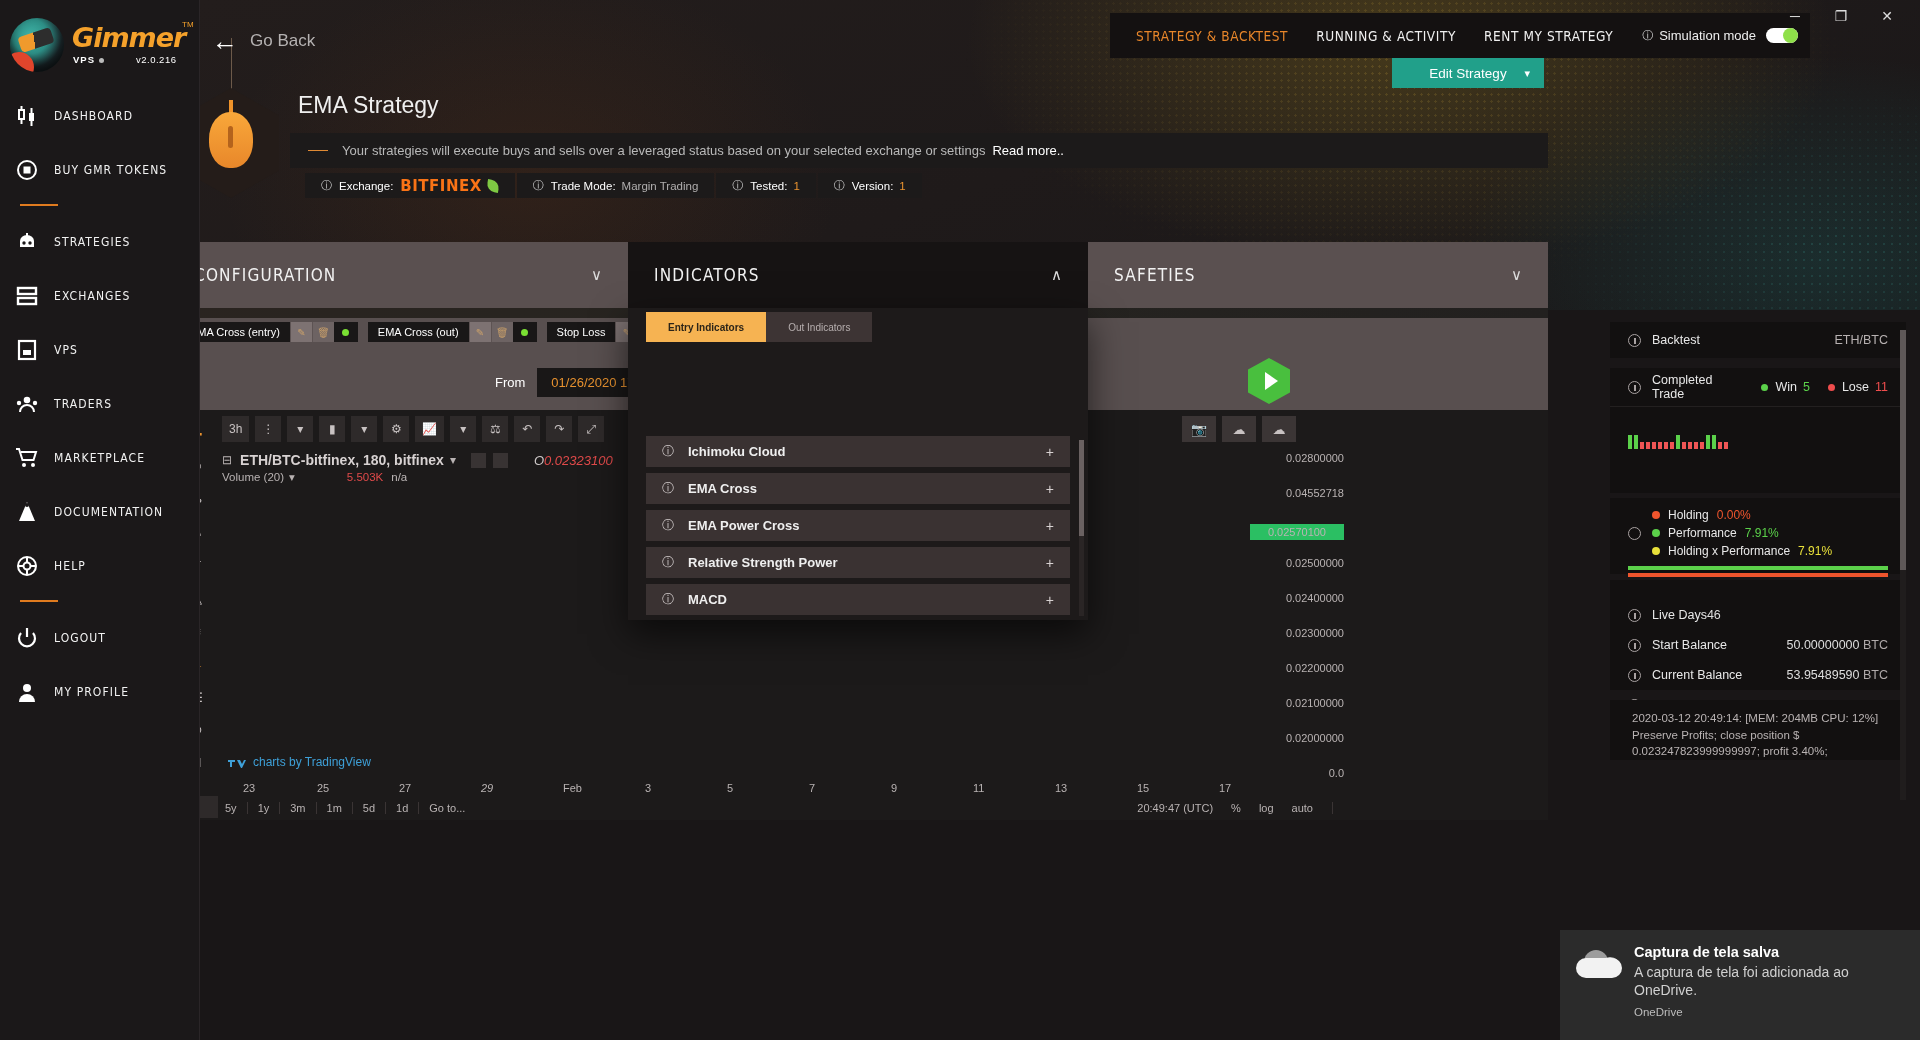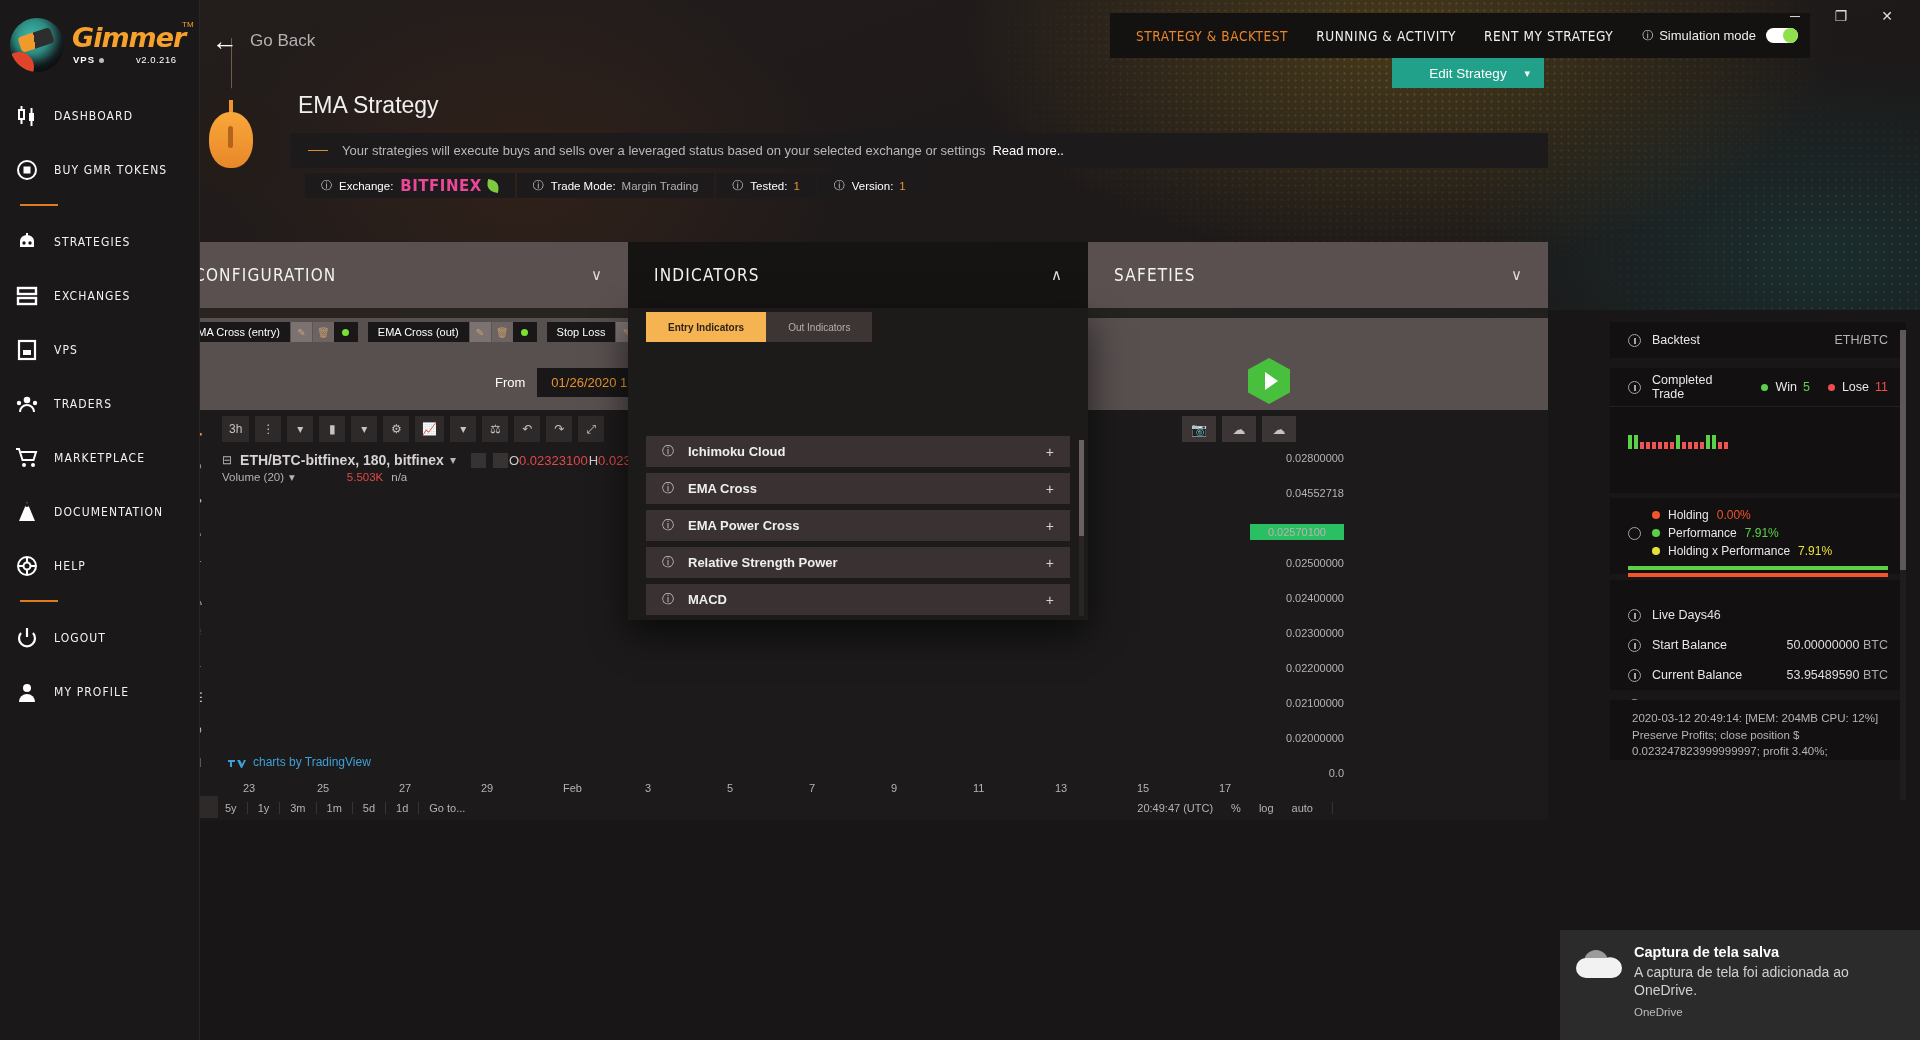--- a/index.html
+++ b/index.html
@@ -75,21 +75,21 @@
   .desc-tx { font-size:13px; color:#b9b9b9; }
   .desc-link { font-size:13px; color:#fff; margin-left:7px; cursor:pointer;}
 
   .meta-bar { position:absolute; left:305px; top:173px; height:25px; display:flex; z-index:4;}
   .meta-cell { display:flex; align-items:center; background:#1c1a1a; padding:0 16px; height:25px;
      margin-right:2px; font-size:11.5px; }
   .meta-cell .i { margin-right:7px; color:#cfcfcf; font-size:11px; }
   .meta-k { color:#fff; }
   .meta-v { color:#b0aeae; margin-left:6px;}
   .bitfinex { font-family:"DejaVu Sans", sans-serif; font-weight:bold; font-size:15px; letter-spacing:.5px;
-     color:#ec4899; margin-left:7px;}
+     color:#f97316; margin-left:7px;}
   .leaf { display:inline-block; width:12px; height:12px; margin-left:5px; border-radius:0 70% 0 70%;
      background:#7ec943; transform:rotate(10deg); vertical-align:-2px;}
 
   
   .topnav { position:absolute; left:1110px; top:13px; width:700px; height:45px; background:#141111;
     display:flex; align-items:center; z-index:6; }
   .topnav a { font-size:13.5px; letter-spacing:.6px; color:#f0f0f0; margin-right:28px; text-decoration:none;
     cursor:pointer; font-family:"DejaVu Sans Condensed","Liberation Sans",sans-serif;}
   .topnav a:first-child { margin-left:26px; }
   .topnav a.active { color:#e8862a; }
@@ -176,21 +176,21 @@
   .ctoolbar-left { position:absolute; left:176px; top:414px; width:42px; height:400px; background:#1c1a1a;
      display:flex; flex-direction:column; align-items:center; padding-top:6px; z-index:4;}
   .ltool { width:30px; height:30px; display:flex; align-items:center; justify-content:center; color:#cbc5c5;
      font-size:13px; margin-bottom:4px; cursor:pointer;}
   .ltool.sel { color:#e9922f; }
 
   .symline { position:absolute; left:222px; top:452px; font-size:13.5px; z-index:4; display:flex; align-items:center;}
   .symline .sq { margin-right:8px; color:#b9b3b3; font-size:12px;}
   .symline .nm { font-weight:bold; color:#d8d2d2; font-size:14px;}
   .symline .ic2 { width:15px; height:15px; background:#383333; margin-left:7px; display:inline-block;}
-  .symline .ohlc { margin-left:1px; color:#cfcaca; font-size:13px;}
+  .symline .ohlc { margin-left:26px; color:#cfcaca; font-size:13px;font-style:italic;}
   .symline .red { color:#e04a4a; }
   .volline { position:absolute; left:222px; top:470px; font-size:11.5px; color:#b8b2b2; z-index:4;
       display:flex; align-items:center;}
   .volline .v { color:#e04a4a; margin-left:8px;}
   .volline .na { color:#bdb7b7; margin-left:8px;}
 
   .ccam { position:absolute; top:416px; height:26px; display:flex; z-index:5;}
   .ccam .b { width:34px; height:26px; background:#3b3535; margin-left:6px; display:flex;
     align-items:center; justify-content:center; color:#c8c2c2; font-size:13px; cursor:pointer;}
 
@@ -814,21 +814,21 @@
       <div style="top: 257px;">0.02100000</div>
       <div style="top: 292px;">0.02000000</div>
       <div style="top: 327px;">0.0</div>
       <div class="price-tag" style="top: 84px;">0.02570100</div>
     </div>
 
   <div class="time-axis" id="time-axis">
       <span style="left: 28px;">23</span>
       <span style="left: 102px;">25</span>
       <span style="left: 184px;">27</span>
-      <span style="left: 266px;">29</span>
+      <span style="left: 266px; font-style: italic;">29</span>
       <span style="left: 348px;">Feb</span>
       <span style="left: 430px;">3</span>
       <span style="left: 512px;">5</span>
       <span style="left: 594px;">7</span>
       <span style="left: 676px;">9</span>
       <span style="left: 758px;">11</span>
       <span style="left: 840px;">13</span>
       <span style="left: 922px;">15</span>
       <span style="left: 1004px;">17</span>
     </div>

